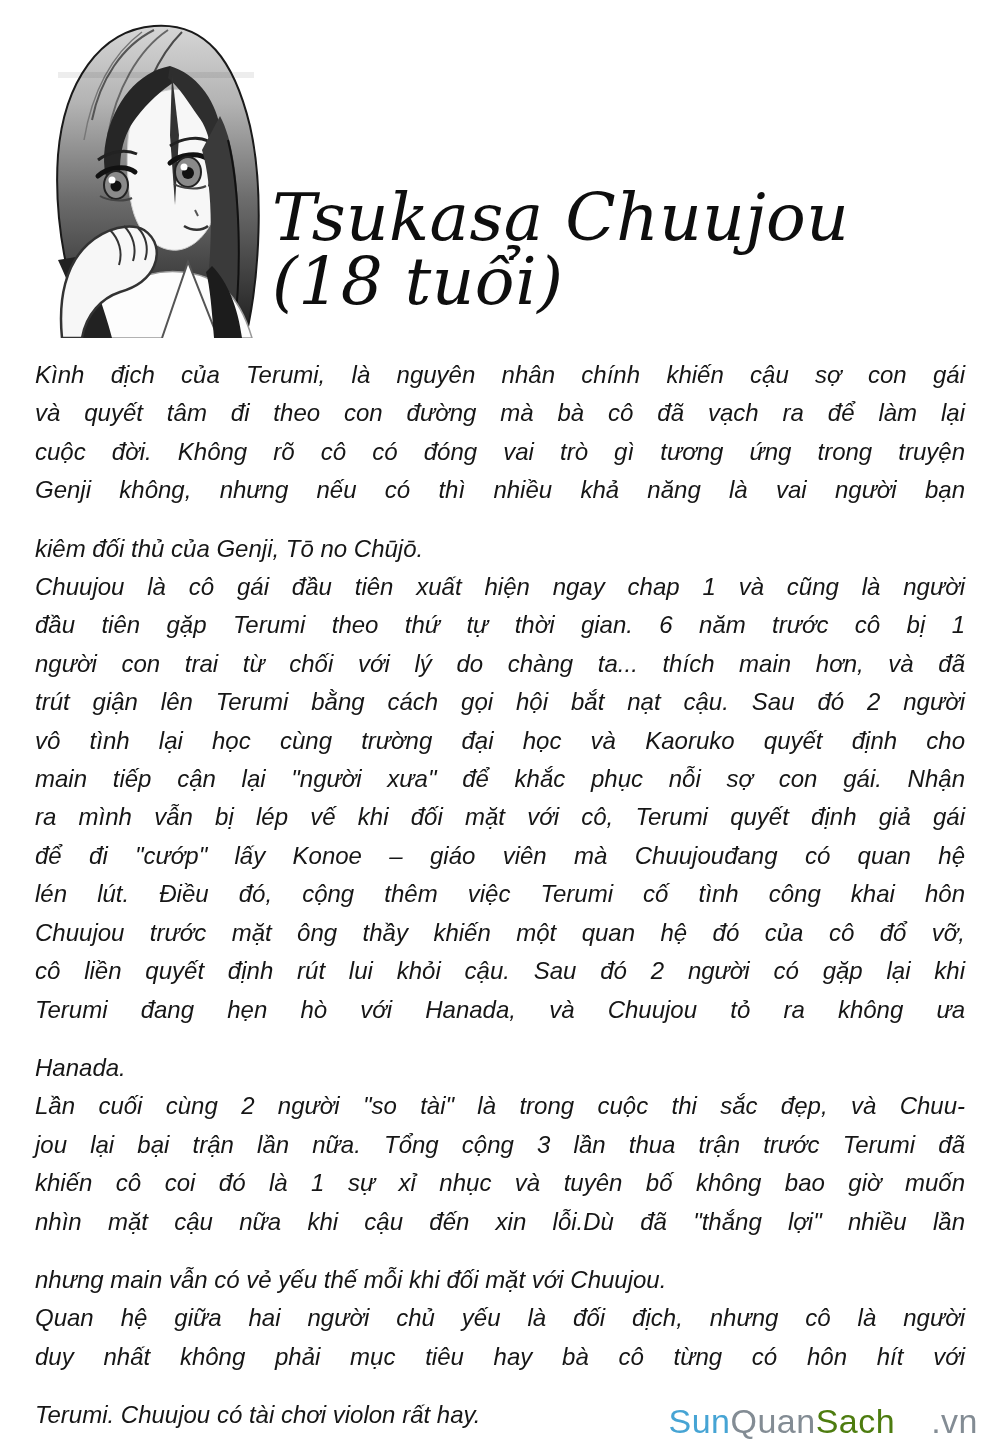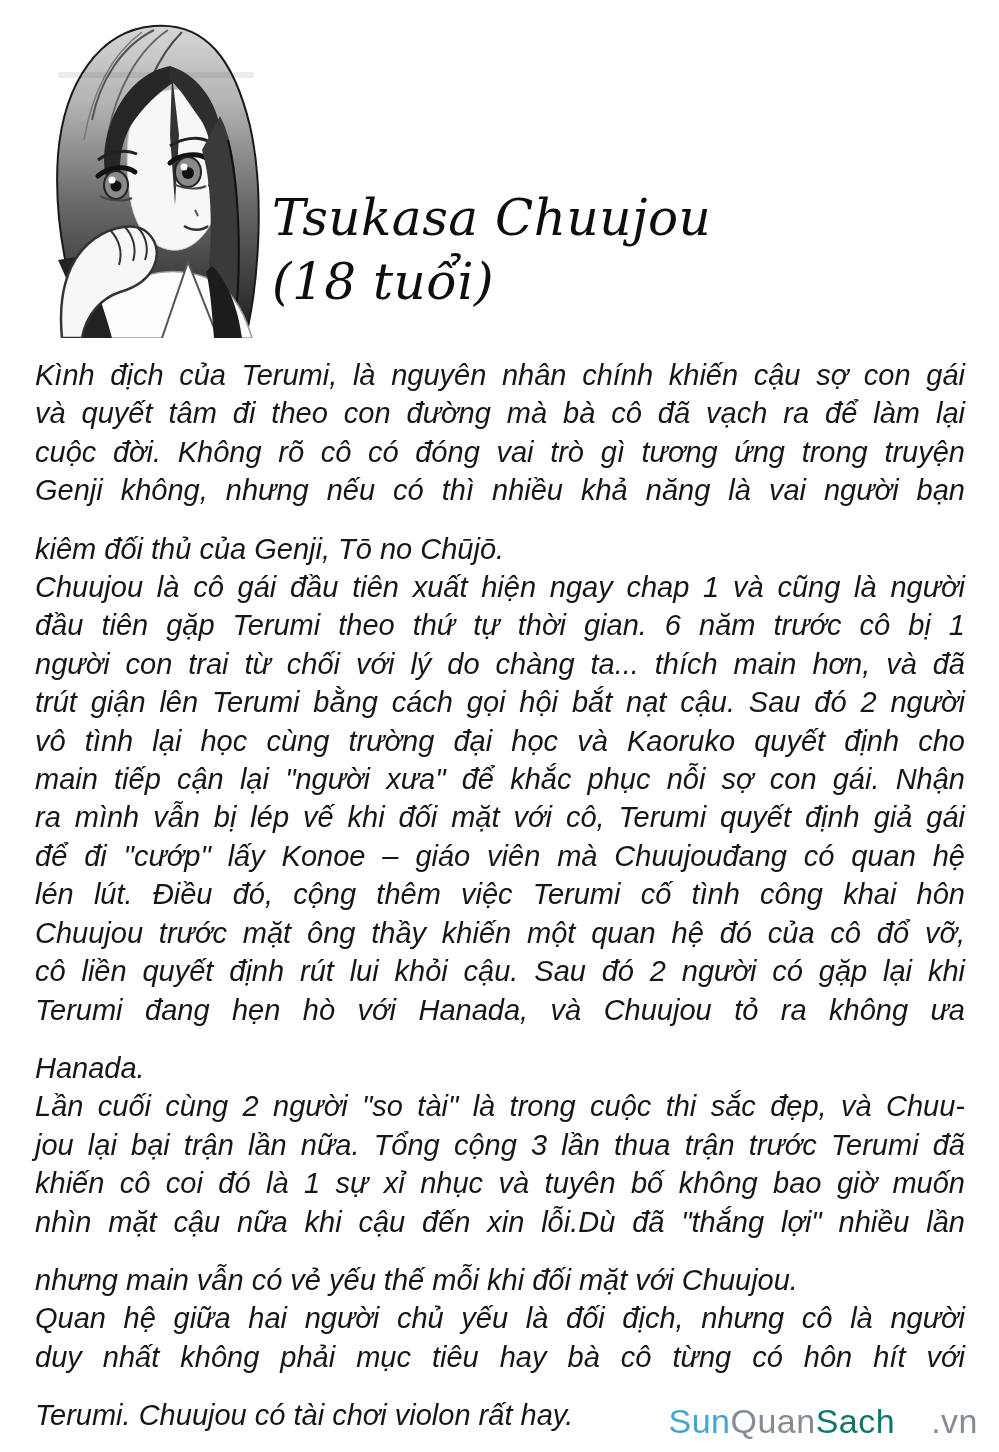--- a/index.html
+++ b/index.html
@@ -16,33 +16,33 @@
     width: 222px; height: 318px;
   }
   .portrait svg { width: 100%; height: 100%; display: block; }
   .title {
     position: absolute;
     left: 272px; top: 186px;
     margin: 0;
     font-family: "DejaVu Serif", serif;
     font-style: italic;
     font-weight: 500;
-    font-size: 50px;
+    font-size: 66px;
     line-height: 64px;
     color: #0e0e0e;
     letter-spacing: 0.5px;
     white-space: nowrap;
   }
   .title span { display: block; }
   .body-text {
     position: absolute;
     left: 35px; top: 356px;
     width: 930px;
     font-style: italic;
-    font-size: 29px;
+    font-size: 24px;
     line-height: 38.4px;
     color: #161616;
   }
   .line {
     text-align: justify;
     text-align-last: justify;
     white-space: normal;
   }
   .line.para-last { text-align-last: left; margin-top: 20px; }
   .watermark {
@@ -142,13 +142,13 @@
     <div class="line">Lần cuối cùng 2 người "so tài" là trong cuộc thi sắc đẹp, và Chuu-</div>
     <div class="line">jou lại bại trận lần nữa. Tổng cộng 3 lần thua trận trước Terumi đã</div>
     <div class="line">khiến cô coi đó là 1 sự xỉ nhục và tuyên bố không bao giờ muốn</div>
     <div class="line">nhìn mặt cậu nữa khi cậu đến xin lỗi.Dù đã "thắng lợi" nhiều lần</div>
     <div class="line para-last">nhưng main vẫn có vẻ yếu thế mỗi khi đối mặt với Chuujou.</div>
     <div class="line">Quan hệ giữa hai người chủ yếu là đối địch, nhưng cô là người</div>
     <div class="line">duy nhất không phải mục tiêu hay bà cô từng có hôn hít với</div>
     <div class="line para-last">Terumi. Chuujou có tài chơi violon rất hay.</div>
   </div>
 
-<div class="watermark" id="watermark"><span style="color: rgb(70, 164, 212);">Sun</span><span style="color: rgb(131, 140, 148);">Quan</span><span style="color: #0f766e;">Sach</span><span style="color: rgb(131, 140, 148); margin-left: 36px;">.vn</span></div>
+<div class="watermark" id="watermark"><span style="color: rgb(70, 164, 212);">Sun</span><span style="color: rgb(131, 140, 148);">Quan</span><span style="color: #4d7c0f;">Sach</span><span style="color: rgb(131, 140, 148); margin-left: 36px;">.vn</span></div>
 
 </body></html>

